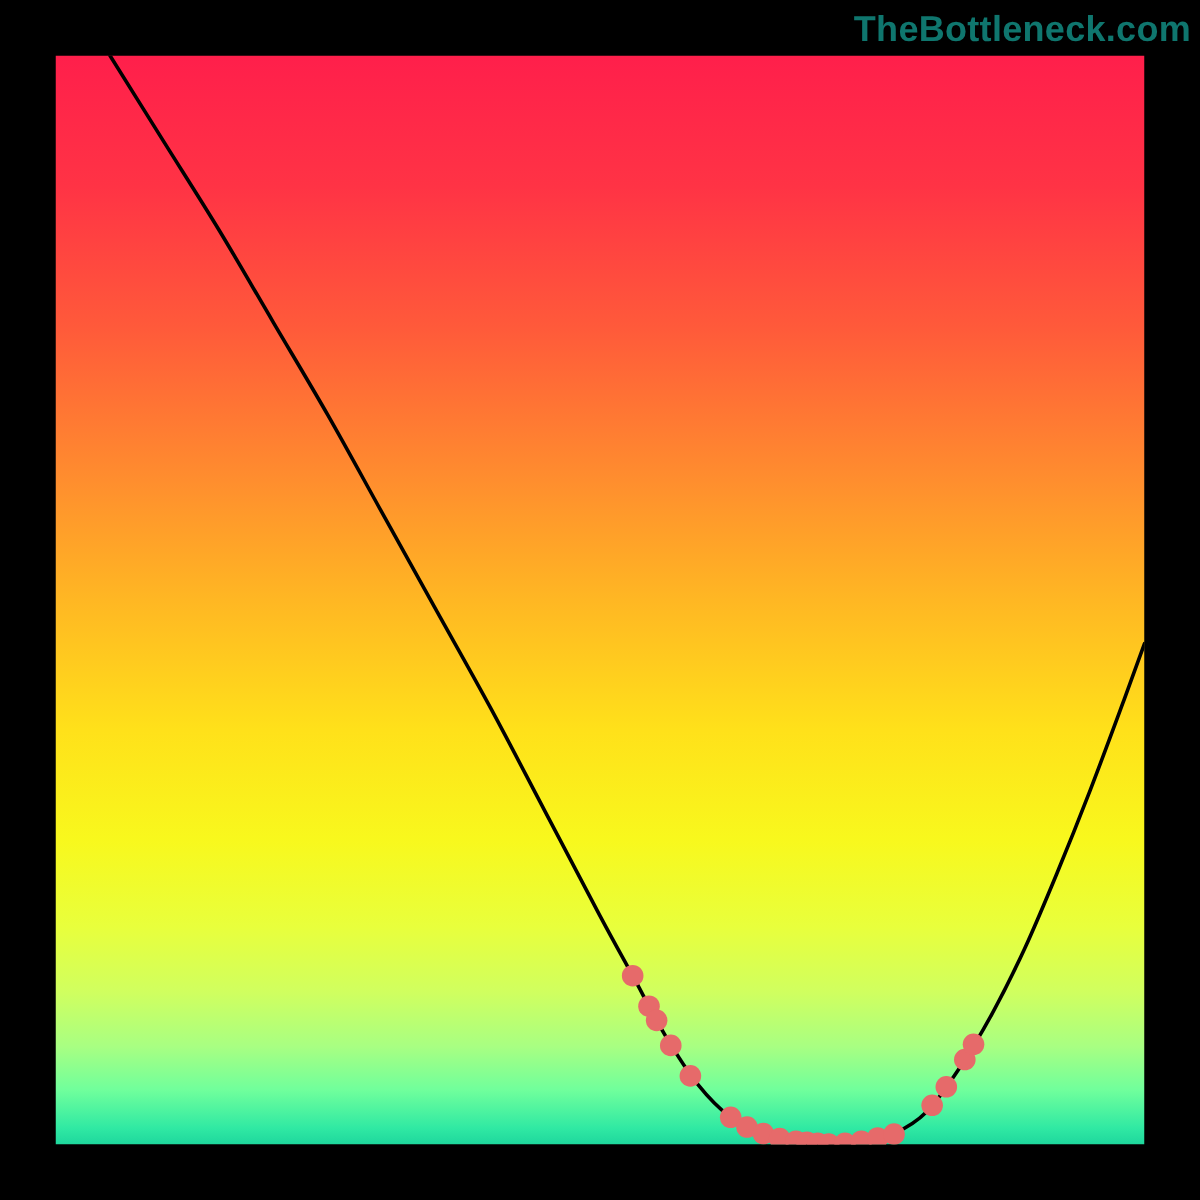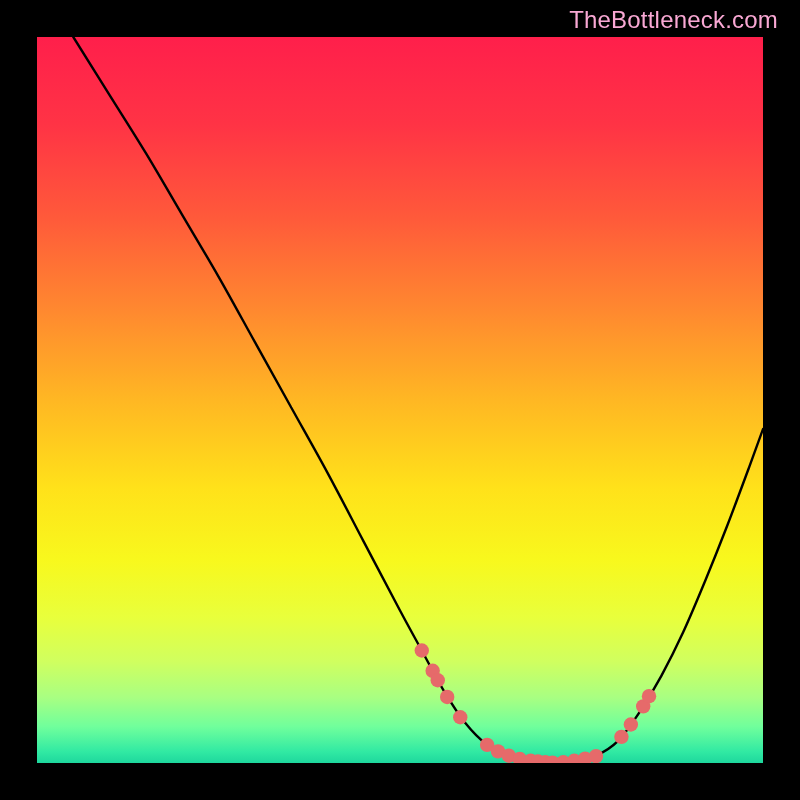--- a/index.html
+++ b/index.html
@@ -13,24 +13,24 @@
   }
   .frame {
     position: relative;
     width: 800px;
     height: 800px;
     background: #000;
   }
   .watermark {
     position: absolute;
     top: 6px;
-    right: 22px;
-    color: #f9a8d4;
+    right: 6px;
+    color: #0f766e;
     font-size: 24px;
-    font-weight: 400;
+    font-weight: 700;
     letter-spacing: 0.2px;
     z-index: 10;
   }
   .plot-area {
     position: absolute;
     left: 37px;
     top: 37px;
     width: 726px;
     height: 726px;
   }

